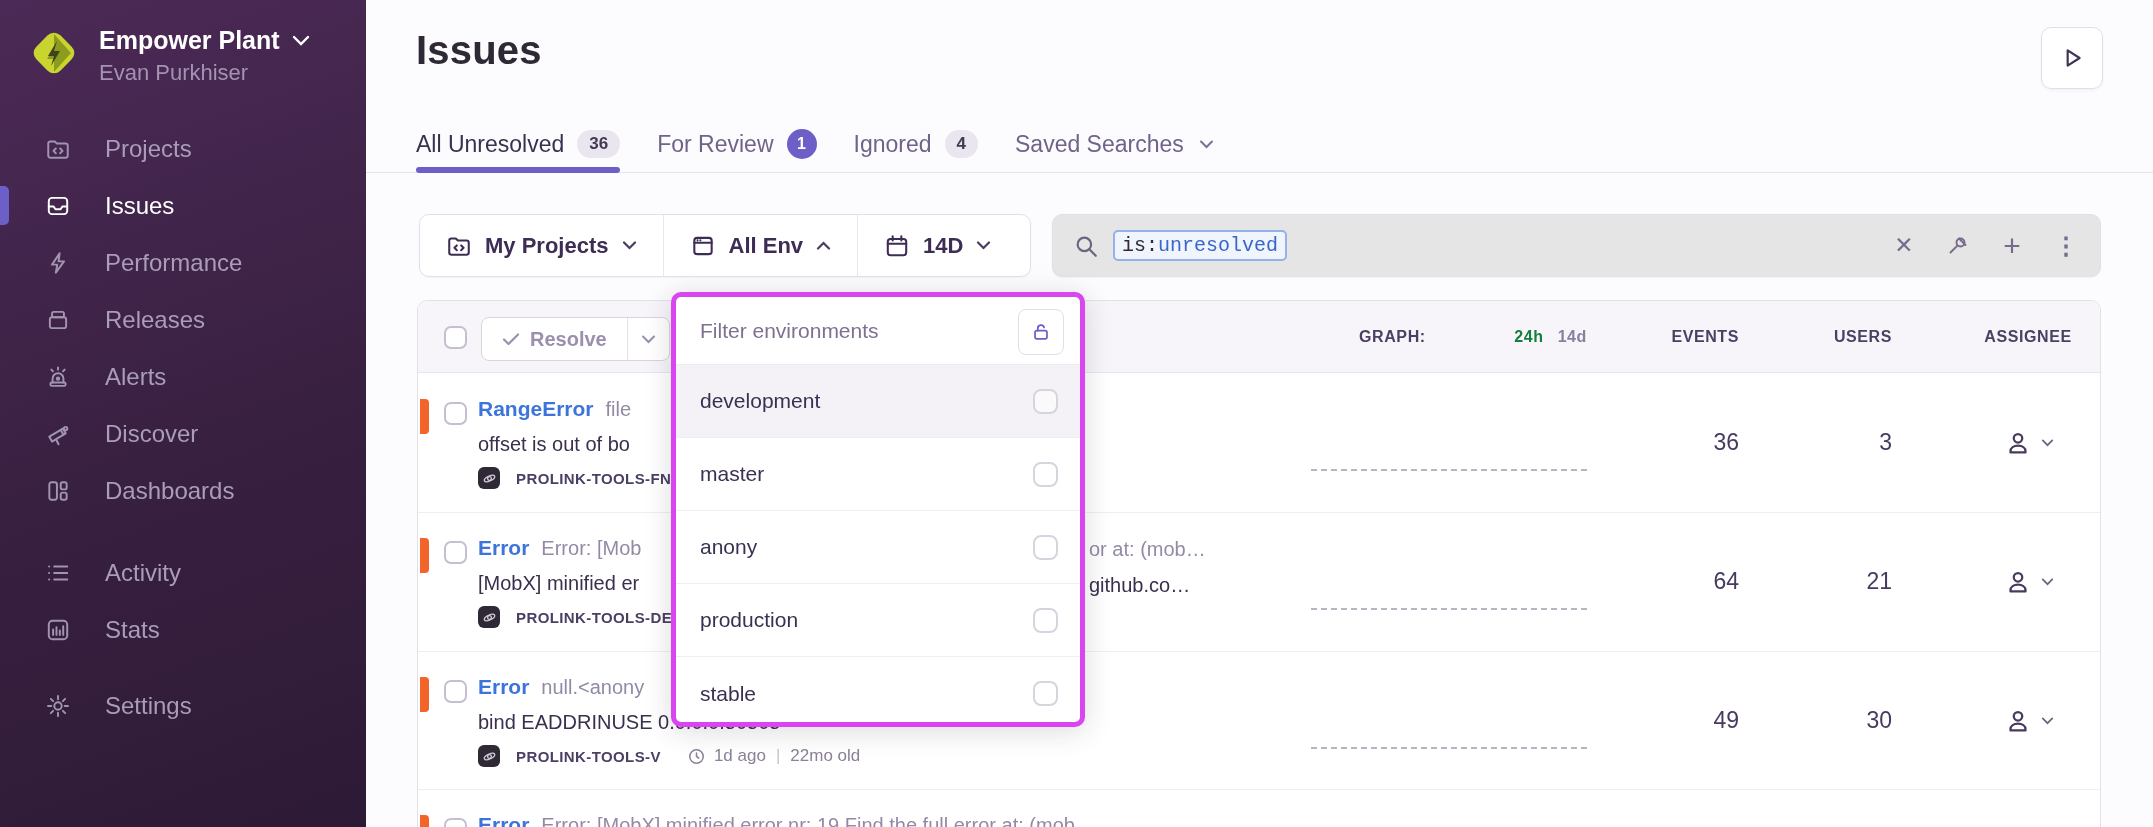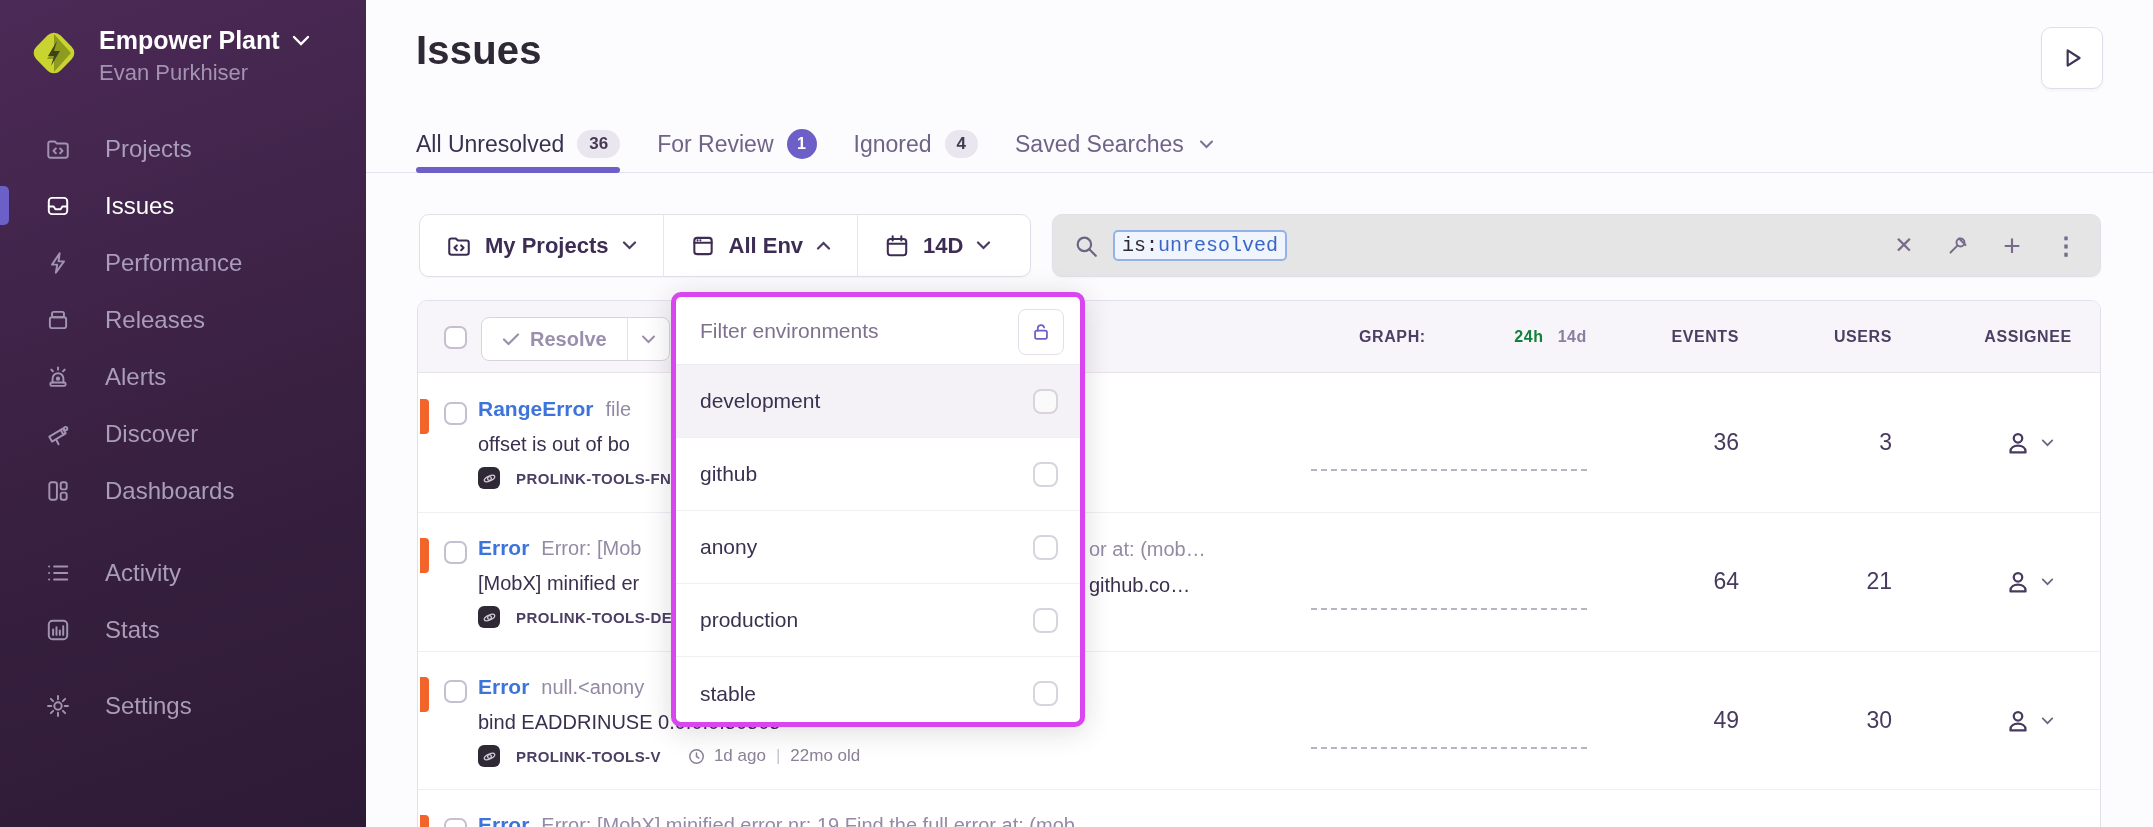--- a/index.html
+++ b/index.html
@@ -445,21 +445,21 @@
             <rect x="5.5" y="10.5" width="13" height="9" rx="2"></rect>
             <path d="M8.5 10.5V8a3.5 3.5 0 0 1 6.9-.9"></path>
           </svg>
       </span>
     </div>
     <div class="env-opt hl">
       <span>development</span>
       <span class="env-cb"></span>
     </div>
     <div class="env-opt">
-      <span>github</span>
+      <span>master</span>
       <span class="env-cb"></span>
     </div>
     <div class="env-opt">
       <span>anony</span>
       <span class="env-cb"></span>
     </div>
     <div class="env-opt">
       <span>production</span>
       <span class="env-cb"></span>
     </div>

